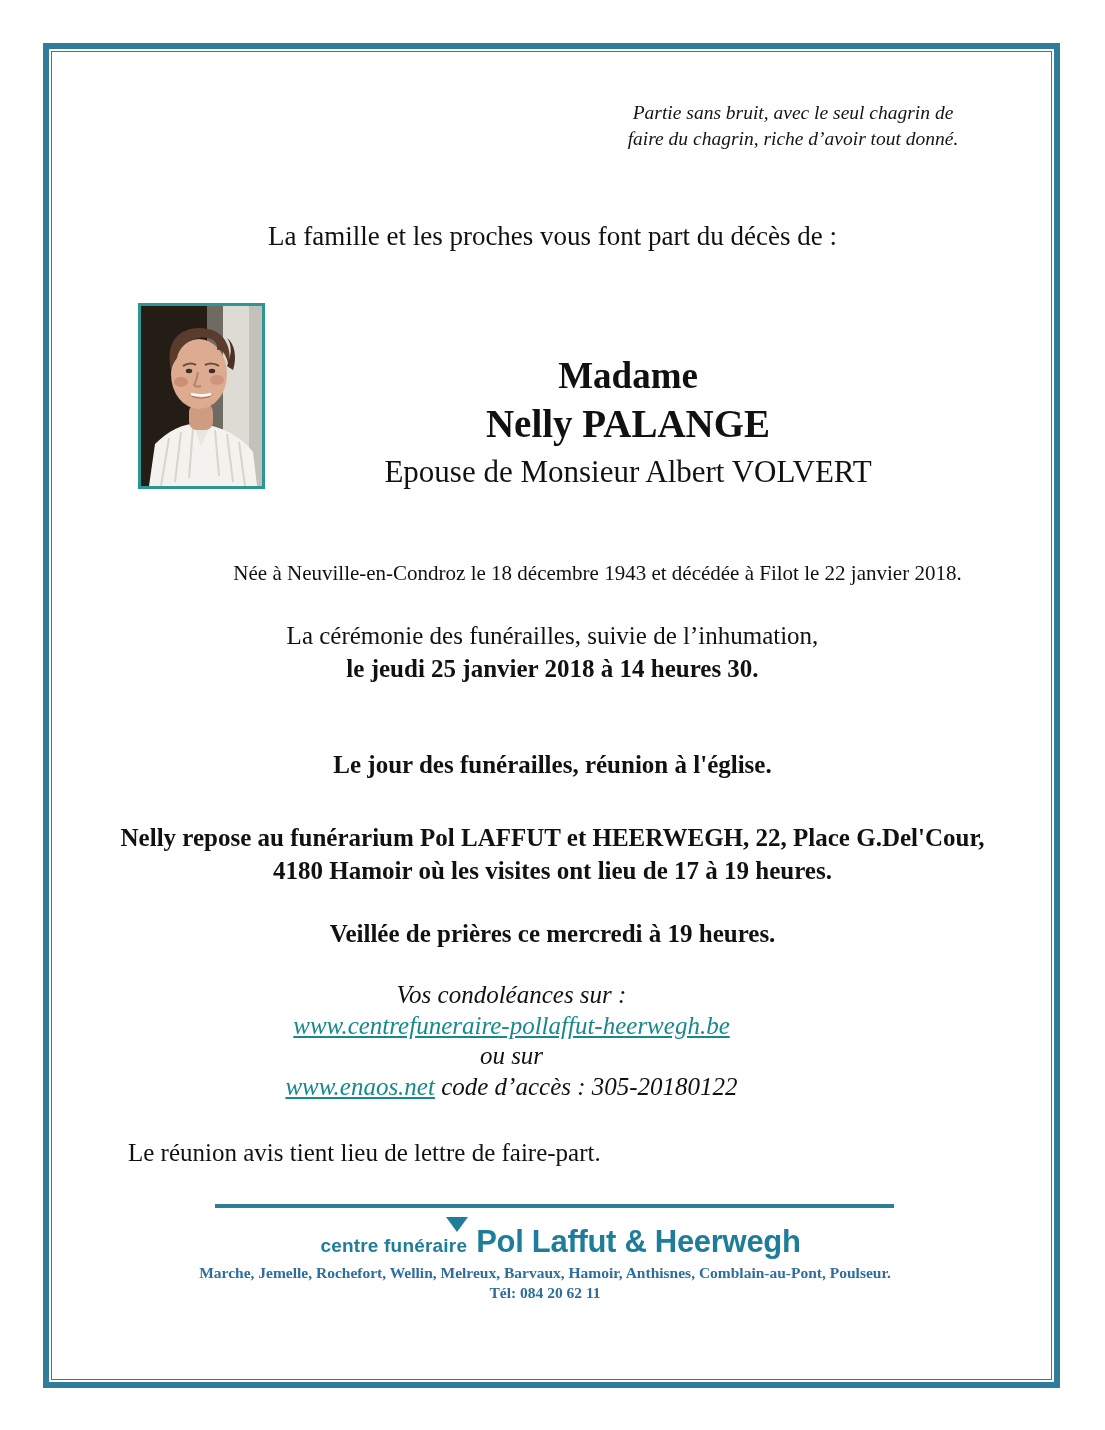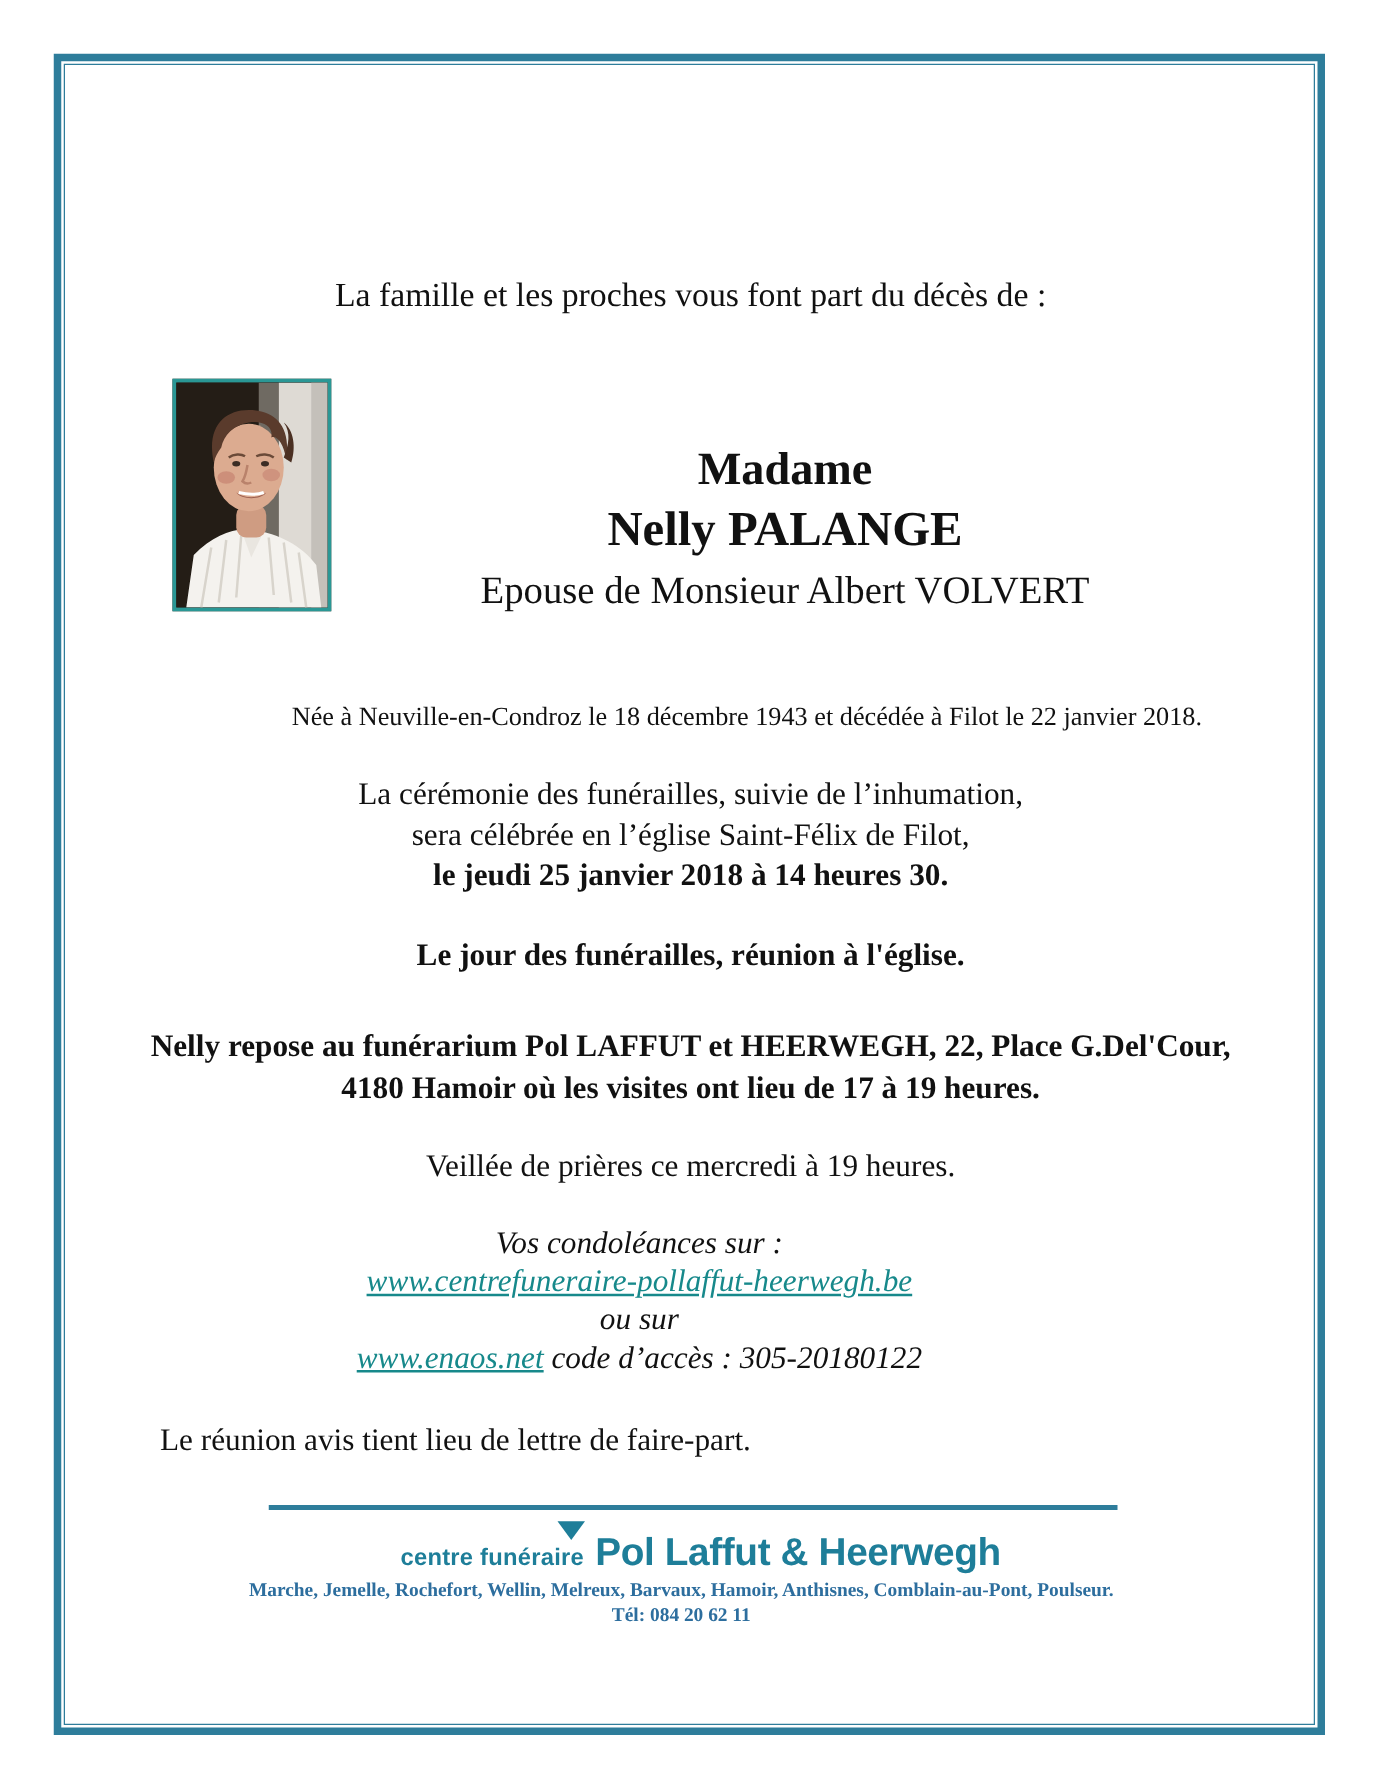--- a/index.html
+++ b/index.html
@@ -32,21 +32,21 @@
 
   .birth  { left:0; top:561px;  width:1105px; font-size:21px;padding-left:45px; }
 
   .ceremony { left:0; top:620px; width:1105px; font-size:25px; line-height:1.30; }
   .ceremony .b3 { font-weight:bold; }
 
   .reunion { left:0; top:751px; width:1105px; font-size:25px; font-weight:bold; }
 
   .repose  { left:0; top:821px; width:1105px; font-size:25px; font-weight:bold; line-height:1.32; }
 
-  .veillee { left:0; top:920px; width:1105px; font-size:25px; font-weight:normal; }
+  .veillee { left:0; top:920px; width:1105px; font-size:25px; font-weight:bold; }
 
   .condol  { left:0; top:980px; width:1023px; font-size:25px; font-style:italic; line-height:1.22; }
   .condol .link { color:#17898b; text-decoration:underline; cursor:pointer; }
 
   .notice  { left:128px; top:1139px; font-size:25px; }
 
   .footer-rule { left:215px; top:1204px; width:679px; height:4px; background:#2e7d9b; }
 
   .brand-triangle { left:446px; top:1217px; width:0; height:0;
                     border-left:11px solid transparent; border-right:11px solid transparent;
@@ -62,20 +62,24 @@
 </style>
 </head>
 <body>
 
 <div class="sheet">
 
   <div class="frame-outer">
     <div class="frame-inner"></div>
   </div>
 
+  <div class="abs quote">
+    <div>Partie sans bruit, avec le seul chagrin de</div>
+    <div>faire du chagrin, riche d’avoir tout donné.</div>
+  </div>
 
   <div class="abs intro center">La famille et les proches vous font part du décès de :</div>
 
   <div class="abs photo">
     <svg width="121" height="180" viewBox="0 0 121 180">
       <rect x="0" y="0" width="121" height="180" fill="#241d16"></rect>
       <rect x="66" y="0" width="16" height="180" fill="#6f6a62"></rect>
       <rect x="82" y="0" width="39" height="180" fill="#dedad4"></rect>
       <rect x="108" y="0" width="13" height="180" fill="#c4c0ba"></rect>
 
@@ -106,21 +110,20 @@
   <div class="abs names">
     <div class="title">Madame</div>
     <div class="name">Nelly PALANGE</div>
     <div class="spouse">Epouse de Monsieur Albert VOLVERT</div>
   </div>
 
   <div class="abs birth center">Née à Neuville-en-Condroz le 18 décembre 1943 et décédée à Filot le 22 janvier 2018.</div>
 
   <div class="abs ceremony center">
     <div>La cérémonie des funérailles, suivie de l’inhumation,</div>
-    <div>sera célébrée en l’église Saint-Félix de Filot,</div>
     <div class="b3">le jeudi 25 janvier 2018 à 14 heures 30.</div>
   </div>
 
   <div class="abs reunion center">Le jour des funérailles, réunion à l'église.</div>
 
   <div class="abs repose center">
     <div>Nelly repose au funérarium Pol LAFFUT et HEERWEGH, 22, Place G.Del'Cour,</div>
     <div>4180 Hamoir où les visites ont lieu de 17 à 19 heures.</div>
   </div>
 

